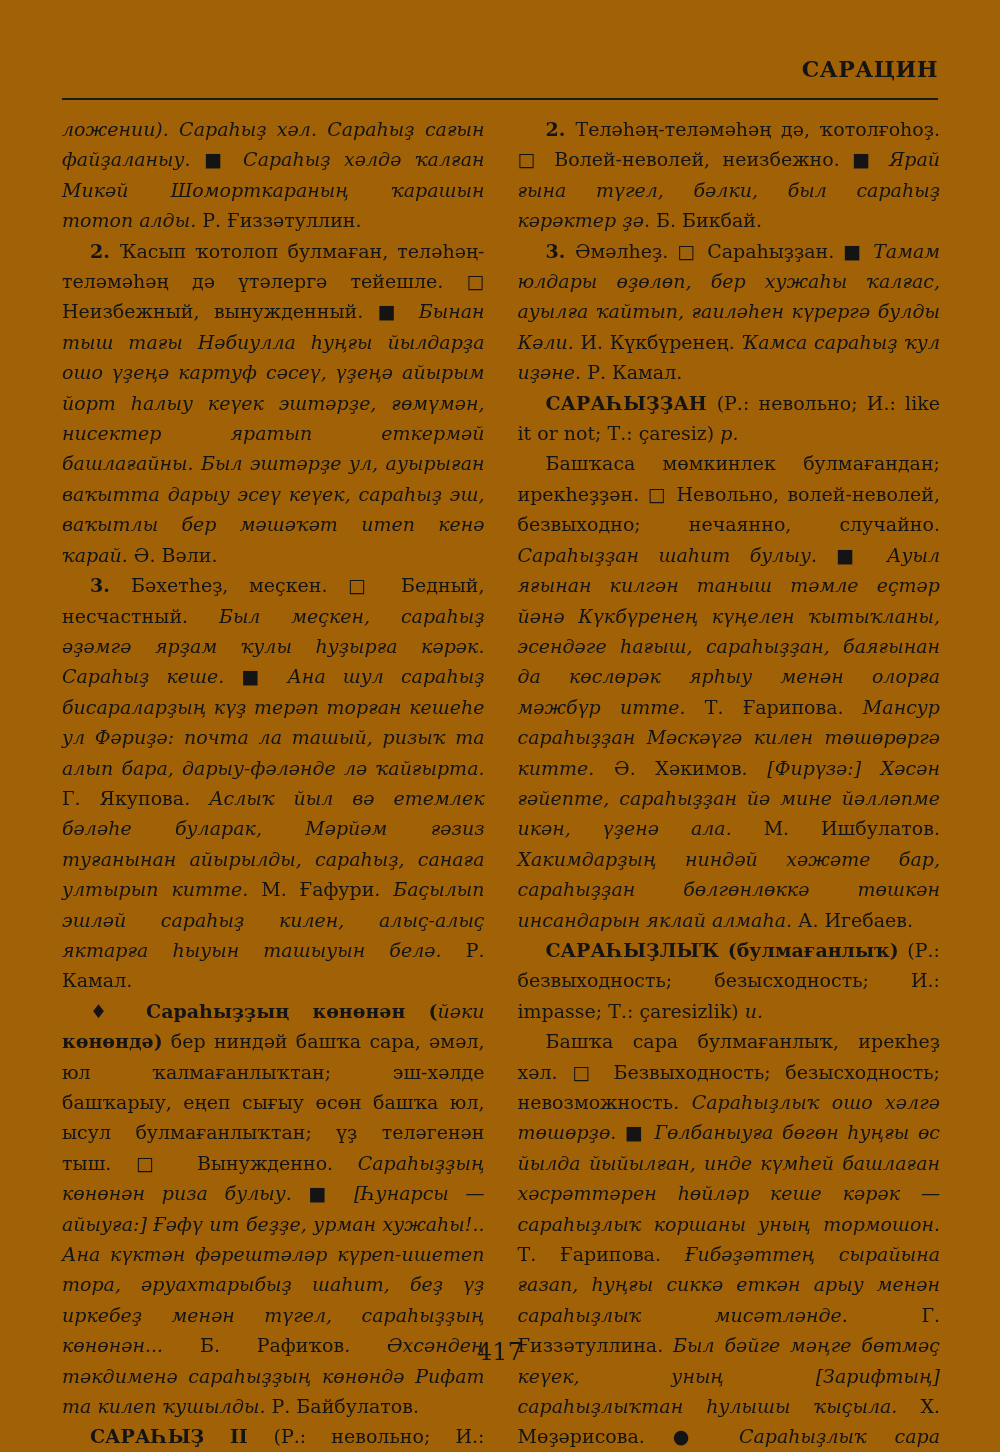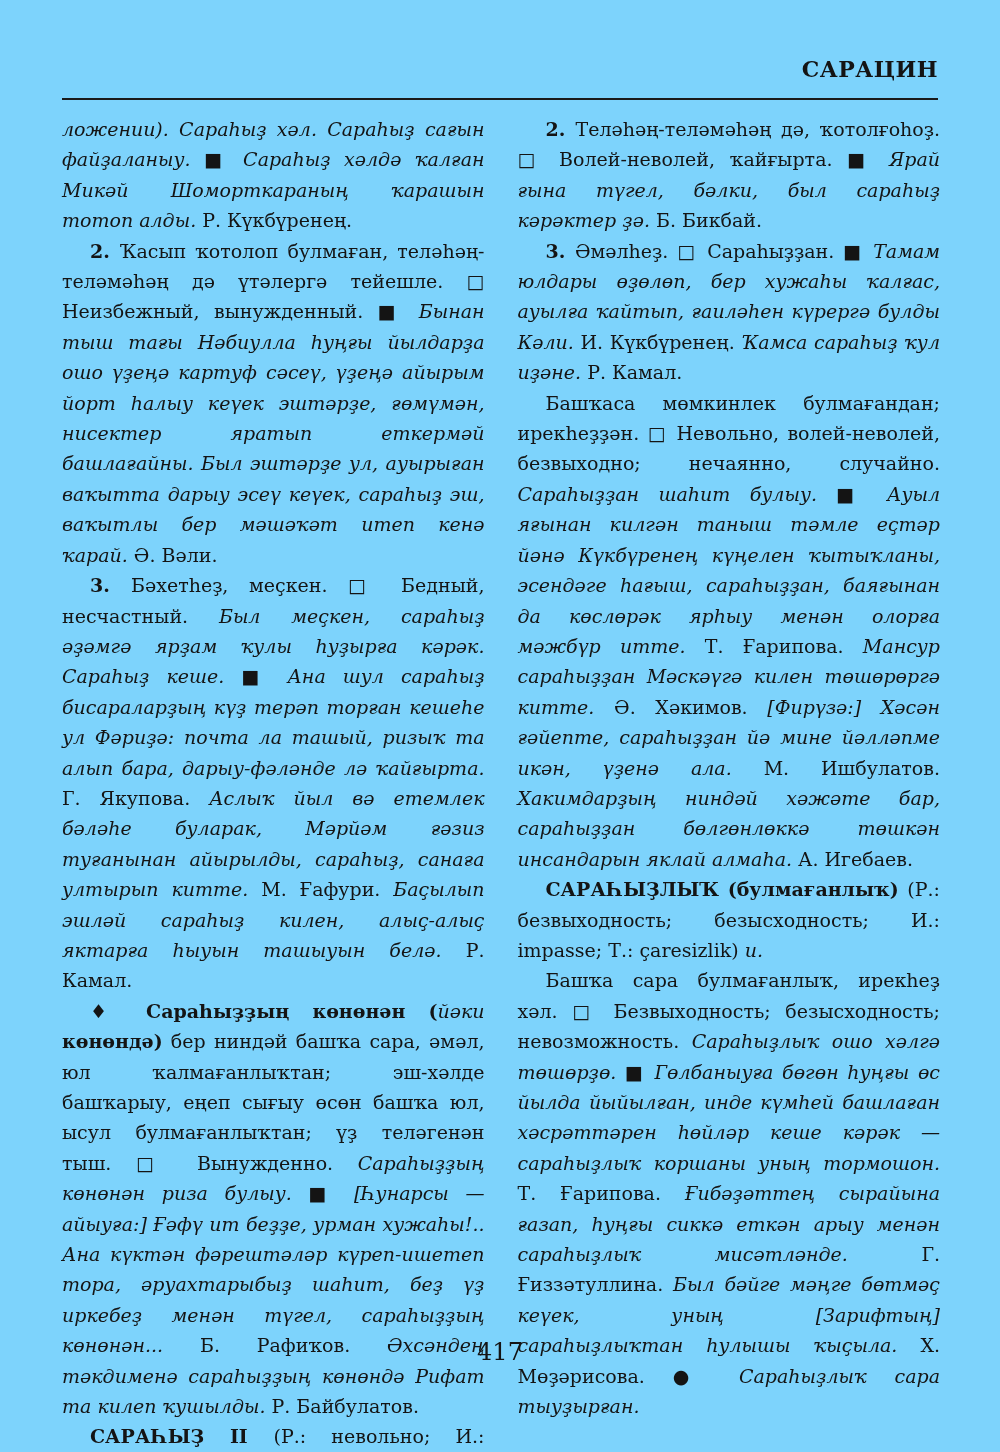--- a/index.html
+++ b/index.html
@@ -5,21 +5,21 @@
   html, body {
     margin: 0;
     padding: 0;
     background: #e8e8e6;
   }
   .page {
     position: relative;
     width: 1000px;
     height: 1452px;
     margin: 0 auto;
-    background: #7dd3fc;
+    background: #a16207;
     color: #141414;
     font-family: "DejaVu Serif", "Liberation Serif", serif;
     box-sizing: border-box;
     overflow: hidden;
   }
   .header {
     position: absolute;
     top: 56px;
     left: 62px;
     right: 62px;
@@ -73,29 +73,30 @@
 </head>
 <body>
 
 <div class="page">
   <div class="header">
     <span class="guideword">САРАЦИН</span>
   </div>
   <div class="rule"></div>
   <div class="columns">
     <div class="col">
-        <p class="para"><span class="run-i">ложении). Сараһыҙ хәл. Сараһыҙ сағын файҙаланыу. </span><span class="run-n">■ </span><span class="run-i">Сараһыҙ хәлдә ҡалған Микәй Шоморткараның ҡарашын тотоп алды. </span><span class="run-n">Р. Күкбүренең.</span></p>
+        <p class="para"><span class="run-i">ложении). Сараһыҙ хәл. Сараһыҙ сағын файҙаланыу. </span><span class="run-n">■ </span><span class="run-i">Сараһыҙ хәлдә ҡалған Микәй Шоморткараның ҡарашын тотоп алды. </span><span class="run-n">Р. Ғиззәтуллин.</span></p>
         <p class="para indent"><span class="run-b">2. </span><span class="run-n">Ҡасып ҡотолоп булмаған, теләһәң-теләмәһәң дә үтәлергә тейешле. □ Неизбежный, вынужденный. ■ </span><span class="run-i">Бынан тыш тағы Нәбиулла һуңғы йылдарҙа ошо үҙеңә картуф сәсеү, үҙеңә айырым йорт һалыу кеүек эштәрҙе, ғөмүмән, нисектер яратып еткермәй башлағайны. Был эштәрҙе ул, ауырыған ваҡытта дарыу эсеү кеүек, сараһыҙ эш, ваҡытлы бер мәшәҡәт итеп кенә ҡарай. </span><span class="run-n">Ә. Вәли.</span></p>
         <p class="para indent"><span class="run-b">3. </span><span class="run-n">Бәхетһеҙ, меҫкен. □ Бедный, несчастный. </span><span class="run-i">Был меҫкен, сараһыҙ әҙәмгә ярҙам ҡулы һуҙырға кәрәк. Сараһыҙ кеше. </span><span class="run-n">■ </span><span class="run-i">Ана шул сараһыҙ бисараларҙың күҙ терәп торған кешеһе ул Фәриҙә: почта ла ташый, ризыҡ та алып бара, дарыу-фәләнде лә ҡайғырта. </span><span class="run-n">Г. Якупова. </span><span class="run-i">Аслыҡ йыл вә етемлек бәләһе буларак, Мәрйәм ғәзиз туғанынан айырылды, сараһыҙ, санаға ултырып китте. </span><span class="run-n">М. Ғафури. </span><span class="run-i">Баҫылып эшләй сараһыҙ килен, алыҫ-алыҫ яктарға һыуын ташыуын белә. </span><span class="run-n">Р. Камал.</span></p>
         <p class="para indent"><span class="run-n">♦ </span><span class="run-b">Сараһыҙҙың көнөнән (</span><span class="run-i">йәки</span><span class="run-b"> көнөндә)</span><span class="run-n"> бер ниндәй башҡа сара, әмәл, юл ҡалмағанлыҡтан; эш-хәлде башҡарыу, еңеп сығыу өсөн башҡа юл, ысул булмағанлыҡтан; үҙ теләгенән тыш. □ Вынужденно. </span><span class="run-i">Сараһыҙҙың көнөнән риза булыу. </span><span class="run-n">■ </span><span class="run-i">[Һунарсы — айыуға:] Ғәфү ит беҙҙе, урман хужаһы!.. Ана күктән фәрештәләр күреп-ишетеп тора, әруахтарыбыҙ шаһит, беҙ үҙ иркебеҙ менән түгел, сараһыҙҙың көнөнән... </span><span class="run-n">Б. Рафиҡов. </span><span class="run-i">Әхсәндең тәкдименә сараһыҙҙың көнөндә Рифат та килеп ҡушылды. </span><span class="run-n">Р. Байбулатов.</span></p>
         <p class="para indent"><span class="run-b">САРАҺЫҘ II </span><span class="run-n">(Р.: невольно; И.: unwittingly; Т.: gayriihtiyari) </span></p>
       </div>
     <div class="col">
-        <p class="para indent"><span class="run-b">2. </span><span class="run-n">Теләһәң-теләмәһәң дә, ҡотолғоһоҙ. □ Волей-неволей, ҡайғырта. ■ </span><span class="run-i">Ярай ғына түгел, бәлки, был сараһыҙ кәрәктер ҙә. </span><span class="run-n">Б. Бикбай.</span></p>
+        <p class="para indent"><span class="run-b">2. </span><span class="run-n">Теләһәң-теләмәһәң дә, ҡотолғоһоҙ. □ Волей-неволей, неизбежно. ■ </span><span class="run-i">Ярай ғына түгел, бәлки, был сараһыҙ кәрәктер ҙә. </span><span class="run-n">Б. Бикбай.</span></p>
         <p class="para indent"><span class="run-b">3. </span><span class="run-n">Әмәлһеҙ. □ Сараһыҙҙан. ■ </span><span class="run-i">Тамам юлдары өҙөлөп, бер хужаһы ҡалғас, ауылға ҡайтып, ғаиләһен күрергә булды Кәли. </span><span class="run-n">И. Күкбүренең. </span><span class="run-i">Ҡамса сараһыҙ ҡул иҙәне. </span><span class="run-n">Р. Камал.</span></p>
+        <p class="para indent"><span class="run-b">САРАҺЫҘҘАН </span><span class="run-n">(Р.: невольно; И.: like it or not; Т.: çaresiz) </span><span class="run-i">р.</span></p>
         <p class="para indent"><span class="run-n">Башҡаса мөмкинлек булмағандан; ирекһеҙҙән. □ Невольно, волей-неволей, безвыходно; нечаянно, случайно. </span><span class="run-i">Сараһыҙҙан шаһит булыу. </span><span class="run-n">■ </span><span class="run-i">Ауыл яғынан килгән таныш тәмле еҫтәр йәнә Күкбүренең күңелен ҡытыҡланы, эсендәге һағыш, сараһыҙҙан, баяғынан да көслөрәк ярһыу менән олорға мәжбүр итте. </span><span class="run-n">Т. Ғарипова. </span><span class="run-i">Мансур сараһыҙҙан Мәскәүгә килен төшөрөргә китте. </span><span class="run-n">Ә. Хәкимов. </span><span class="run-i">[Фирүзә:] Хәсән ғәйепте, сараһыҙҙан йә мине йәлләпме икән, үҙенә ала. </span><span class="run-n">М. Ишбулатов. </span><span class="run-i">Хакимдарҙың ниндәй хәжәте бар, сараһыҙҙан бөлгөнлөккә төшкән инсандарын яклай алмаһа. </span><span class="run-n">А. Игебаев.</span></p>
         <p class="para indent"><span class="run-b">САРАҺЫҘЛЫҠ (булмағанлыҡ) </span><span class="run-n">(Р.: безвыходность; безысходность; И.: impasse; Т.: çaresizlik) </span><span class="run-i">и.</span></p>
         <p class="para indent"><span class="run-n">Башҡа сара булмағанлыҡ, ирекһеҙ хәл. □ Безвыходность; безысходность; невозможность. </span><span class="run-i">Сараһыҙлыҡ ошо хәлгә төшөрҙө. </span><span class="run-n">■ </span><span class="run-i">Гөлбаныуға бөгөн һуңғы өс йылда йыйылған, инде күмһей башлаған хәсрәттәрен һөйләр кеше кәрәк — сараһыҙлыҡ коршаны уның тормошон. </span><span class="run-n">Т. Ғарипова. </span><span class="run-i">Ғибәҙәттең сырайына ғазап, һуңғы сиккә еткән арыу менән сараһыҙлыҡ мисәтләнде. </span><span class="run-n">Г. Ғиззәтуллина. </span><span class="run-i">Был бәйге мәңге бөтмәҫ кеүек, уның [Зарифтың] сараһыҙлыҡтан һулышы ҡыҫыла. </span><span class="run-n">Х. Мөҙәрисова. ● </span><span class="run-i">Сараһыҙлыҡ сара тыуҙырған. </span></p>
       </div>
   </div>
   <div class="footer">
     <span>417</span>
   </div>
 </div>
 

